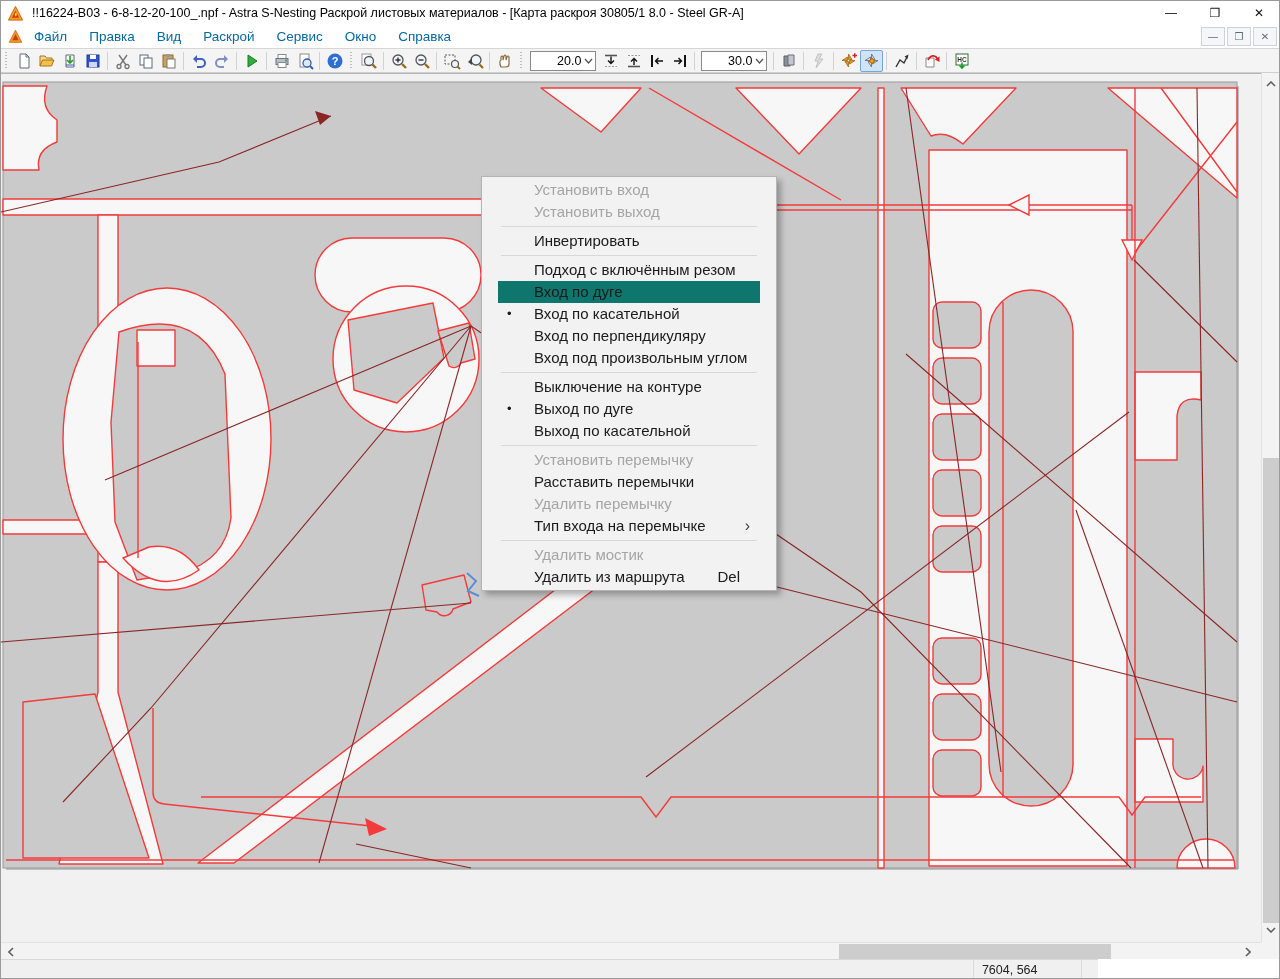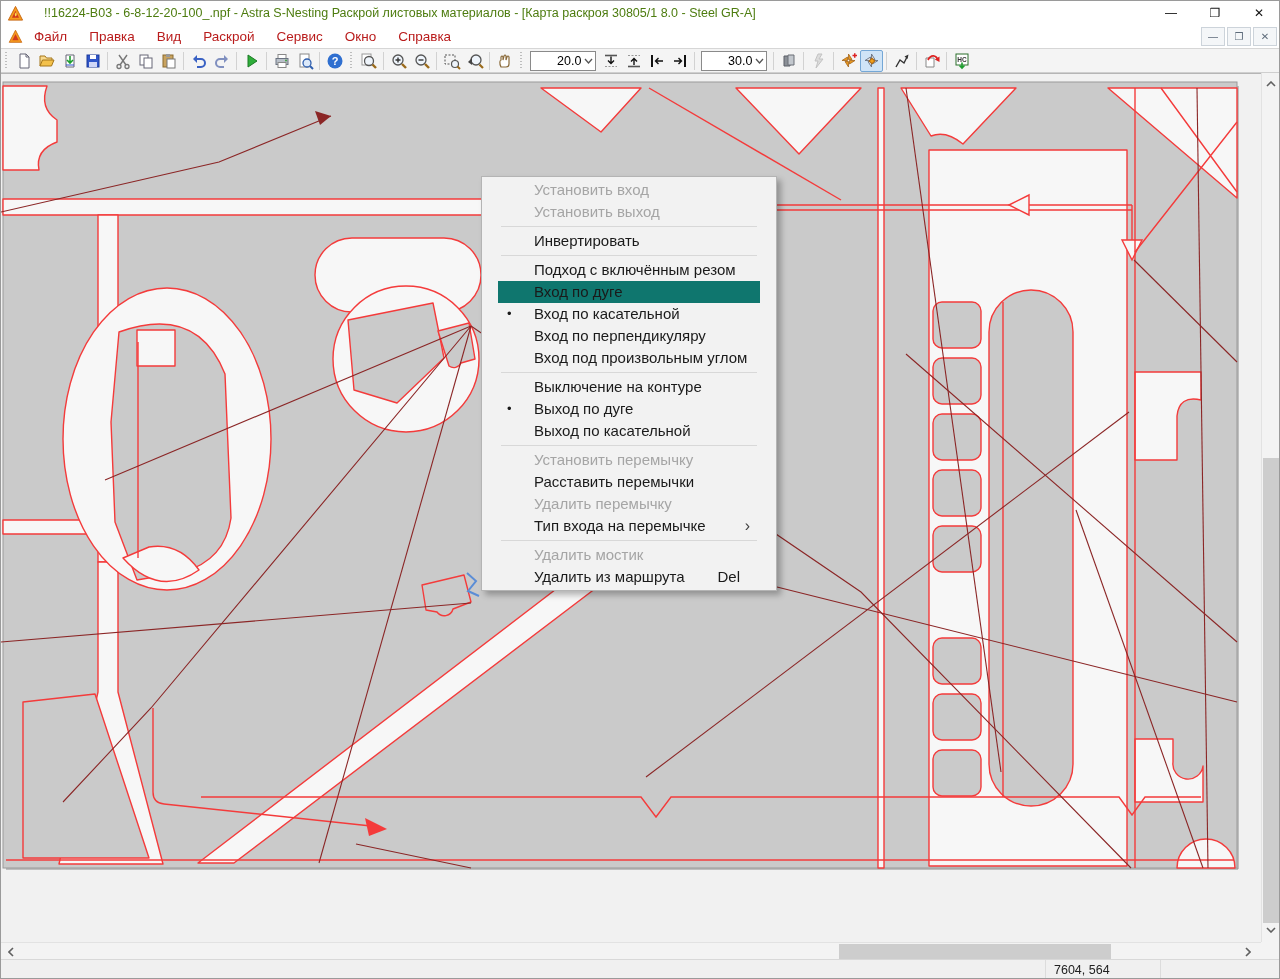--- a/index.html
+++ b/index.html
@@ -3,28 +3,28 @@
 <meta charset="utf-8">
 <style>
   html,body{margin:0;padding:0;background:#e9e9e9;}
   *{box-sizing:border-box;}
   body{font-family:"Liberation Sans","DejaVu Sans",sans-serif;-webkit-font-smoothing:antialiased;}
   #app{position:relative;width:1280px;height:979px;background:#fff;overflow:hidden;border:1px solid #9a9a9a;}
 
   
   #titlebar{position:absolute;left:0;top:0;width:1280px;height:24px;background:#ffffff;display:flex;align-items:center;}
   #app-icon{width:17px;height:17px;margin-left:6px;flex:0 0 auto;}
-  #title-text{margin-left:20px;font-size:12.5px;color:#4d7c0f;white-space:nowrap;overflow:hidden;}
+  #title-text{margin-left:8px;font-size:12.5px;color:#000000;white-space:nowrap;overflow:hidden;}
   .win-ctrls{position:absolute;right:0;top:0;height:24px;display:flex;}
   .win-btn{width:44px;height:24px;display:flex;align-items:center;justify-content:center;color:#111;font-size:12px;}
 
   
   #menubar{position:absolute;left:0;top:24px;width:1280px;height:24px;background:#ffffff;border-bottom:1px solid #d6d6d6;display:flex;align-items:center;}
   #child-icon{width:15px;height:15px;margin-left:7px;flex:0 0 auto;}
-  .mb-item{padding:0 11px;font-size:13.5px;color:#b91c1c;height:22px;line-height:22px;}
+  .mb-item{padding:0 11px;font-size:13.5px;color:#0369a1;height:22px;line-height:22px;}
   #mdi-ctrls{position:absolute;right:4px;top:2px;display:flex;gap:2px;}
   .mdi-btn{width:24px;height:19px;border:1px solid #ccd3da;background:#f4f6f8;color:#5d6b7a;font-size:10px;display:flex;align-items:center;justify-content:center;}
 
   
   #toolbar{position:absolute;left:0;top:48px;width:1280px;height:24px;background:#f4f4f4;border-bottom:1px solid #cfcfcf;display:flex;align-items:center;}
   .tb-btn{width:23px;height:22px;display:flex;align-items:center;justify-content:center;border:1px solid transparent;border-radius:2px;flex:0 0 auto;}
   .tb-btn svg{display:block;}
   .tb-btn.active{background:#cfe4f7;border-color:#74a7d6;}
   .tb-btn.disabled{opacity:.55;}
   .tb-sep{width:1px;height:18px;background:#d2d2d2;margin:0 3px;flex:0 0 auto;}
@@ -39,21 +39,21 @@
 
   
   #vscroll{position:absolute;right:0;top:72px;width:18px;height:869px;background:#f3f3f3;border-left:1px solid #e2e2e2;}
   #vthumb{position:absolute;left:1px;top:385px;width:16px;height:465px;background:#cdcdcd;}
   .sb-arrow{position:absolute;display:flex;align-items:center;justify-content:center;color:#606060;}
   #hscroll{position:absolute;left:0;top:941px;width:1262px;height:17px;background:#f3f3f3;border-top:1px solid #e2e2e2;}
   #hthumb{position:absolute;left:838px;top:1px;width:272px;height:15px;background:#cdcdcd;}
   #sb-corner{position:absolute;right:0;top:941px;width:18px;height:17px;background:#f3f3f3;}
 
   
-  #statusbar{position:absolute;left:0;top:958px;width:1280px;height:21px;background:#f0f0f0;border-top:1px solid #d8d8d8;display:flex;font-size:12.5px;color:#222;}
+  #statusbar{position:absolute;left:0;top:958px;width:1097px;height:21px;background:#f0f0f0;border-top:1px solid #d8d8d8;display:flex;font-size:12.5px;color:#222;}
   .sb-panel{height:100%;display:flex;align-items:center;padding:0 8px;}
   .sb-panel+.sb-panel{border-left:1px solid #dcdcdc;}
   #sb-left{width:1044px;}
   #sb-coords{width:115px;}
   #sb-right{flex:1;}
 
   
   #ctxmenu{position:absolute;left:480px;top:175px;width:296px;background:#f2f2f2;border:1px solid #b4b4b4;box-shadow:4px 4px 6px rgba(0,0,0,.28);padding:2px 16px;}
   .cm-item{position:relative;height:22px;line-height:22px;font-size:15px;color:#1a1a1a;padding-left:36px;white-space:nowrap;}
   .cm-item.disabled{color:#a5a5a5;}

